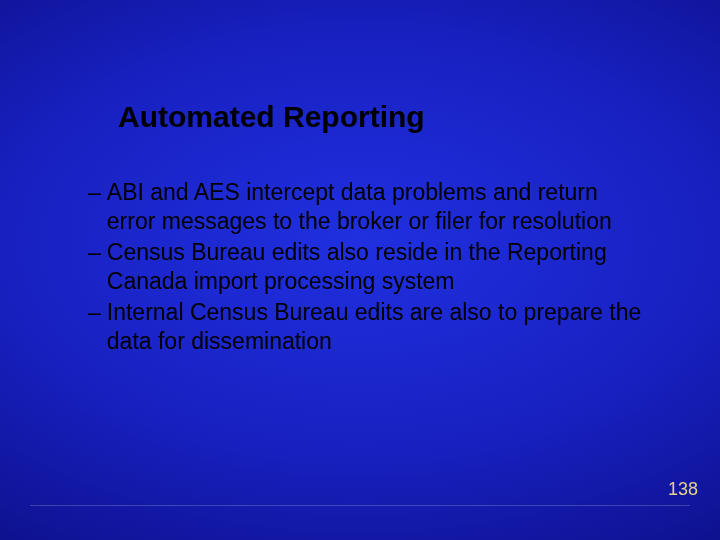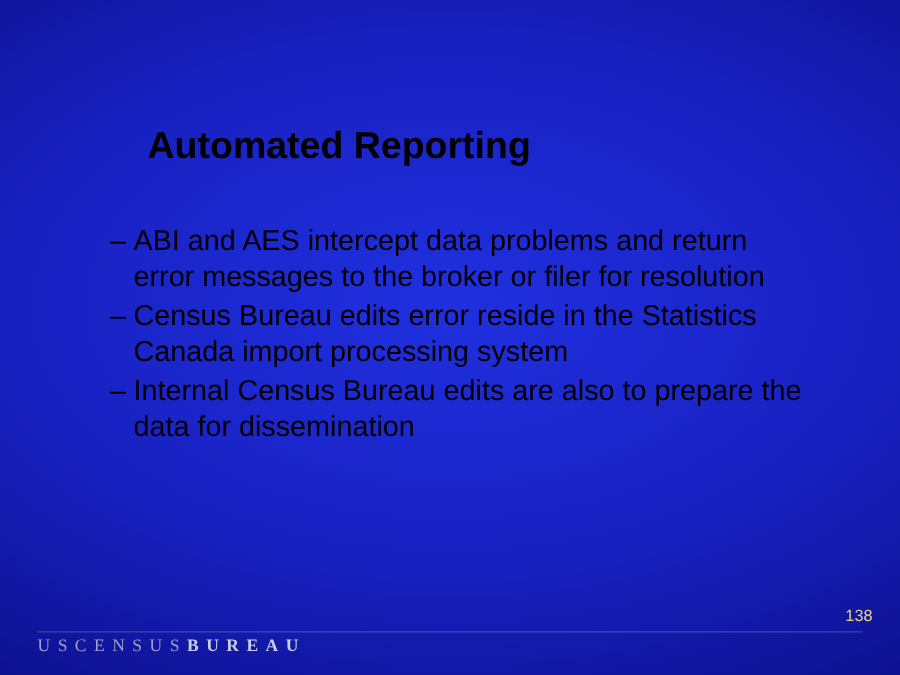--- a/index.html
+++ b/index.html
@@ -41,21 +41,21 @@
     padding-right: 6px;
   }
   .btxt {
     flex: 1 1 auto;
   }
   .pagenum {
     position: absolute;
     right: 22px;
     bottom: 40px;
     color: #e6d28a;
-    font-size: 13px;
+    font-size: 18px;
   }
   .footer-logo {
     position: absolute;
     left: 30px;
     bottom: 14px;
     letter-spacing: 6px;
     font-size: 14px;
     color: #9aa0c8;
     font-family: "Times New Roman", Georgia, serif;
   }
@@ -79,29 +79,26 @@
 
   <div class="title">Automated Reporting</div>
 
   <div class="body-area">
     <div class="bullet">
       <div class="dash">–</div>
       <div class="btxt">ABI and AES intercept data problems and return error messages to the broker or filer for resolution</div>
     </div>
     <div class="bullet">
       <div class="dash">–</div>
-      <div class="btxt">Census Bureau edits error reside in the Statistics Canada import processing system</div>
+      <div class="btxt">Census Bureau edits also reside in the Reporting Canada import processing system</div>
     </div>
     <div class="bullet">
       <div class="dash">–</div>
       <div class="btxt">Internal Census Bureau edits are also to prepare the data for dissemination</div>
     </div>
   </div>
 
   <div class="pagenum">138</div>
 
   <div class="footer-line"></div>
 
-  <div class="footer-logo">
-    <span>USCENSUS</span><span class="bureau">BUREAU</span>
-  </div>
 
 </div>
 
 </body></html>

